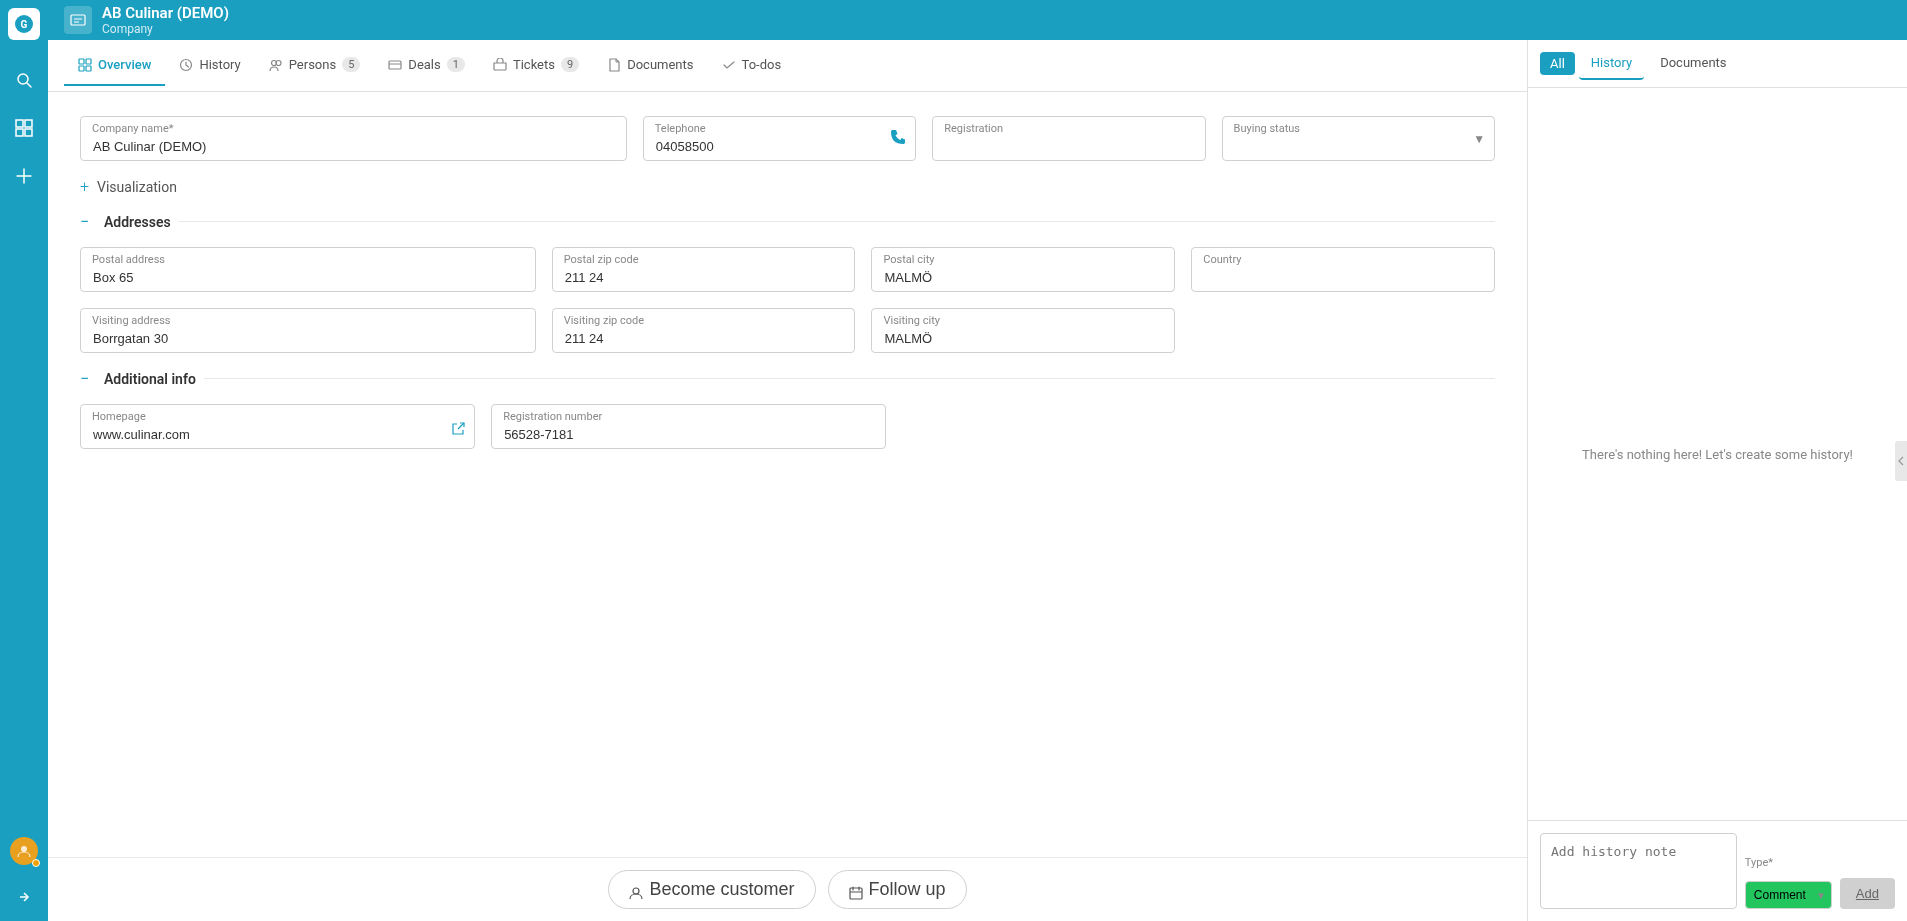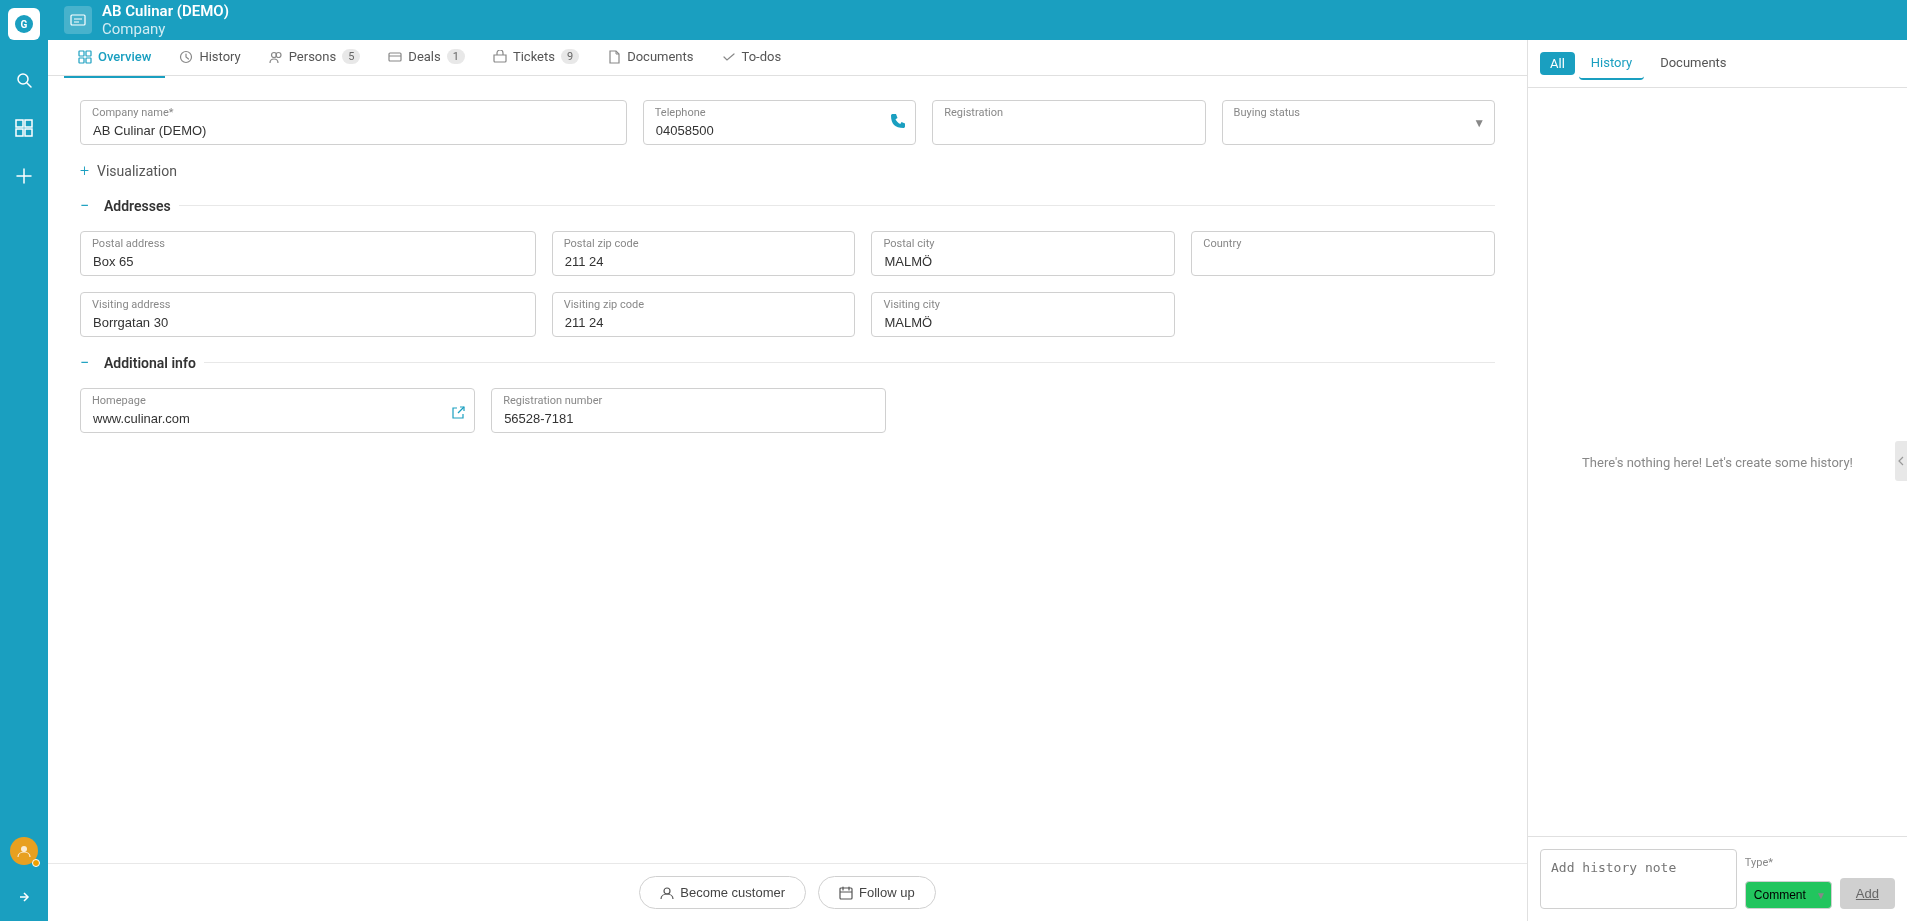--- a/index.html
+++ b/index.html
@@ -87,21 +87,21 @@
       color: white;
       font-size: 12px;
     }
     .topbar-title {
       color: white;
       font-size: 15px;
       font-weight: 600;
     }
     .topbar-subtitle {
       color: rgba(255,255,255,0.8);
-      font-size: 15px;
+      font-size: 12px;
     }
 
     
     .content-layout {
       display: flex;
       flex: 1;
       overflow: hidden;
     }
 
     
@@ -114,21 +114,21 @@
     }
 
     
     .tab-bar {
       display: flex;
       align-items: center;
       border-bottom: 1px solid #e0e0e0;
       padding: 8px 16px;
       background: white;
       flex-shrink: 0;
-      height: 36px;
+      height: 52px;
     }
     .tab {
       display: flex;
       align-items: center;
       gap: 6px;
       padding: 12px 14px;
       cursor: pointer;
       color: #555;
       font-size: 13px;
       border-bottom: 2px solid transparent;
@@ -270,21 +270,21 @@
     }
     .action-btn {
       display: flex;
       align-items: flex-end;
       gap: 6px;
       padding: 8px 20px;
       border: 1px solid #d0d0d0;
       border-radius: 20px;
       background: white;
       cursor: pointer;
-      font-size: 13px;
+      font-size: 18px;
       color: #444;
     }
 
     
     .right-panel {
       width: 380px;
       border-left: 1px solid #e0e0e0;
       display: flex;
       flex-direction: column;
       background: white;
@@ -340,21 +340,21 @@
       gap: 8px;
       align-items: flex-end;
     }
     .history-textarea {
       flex: 1;
       border: 1px solid #d0d0d0;
       border-radius: 4px;
       padding: 10px;
       font-size: 13px;
       resize: none;
-      height: 60px;
+      height: 76px;
       color: #aaa;
       outline: none;
     }
 
     .type-select-wrapper {
       display: flex;
       flex-direction: column;
       gap: 12px;
       justify-content: space-between;
     }

